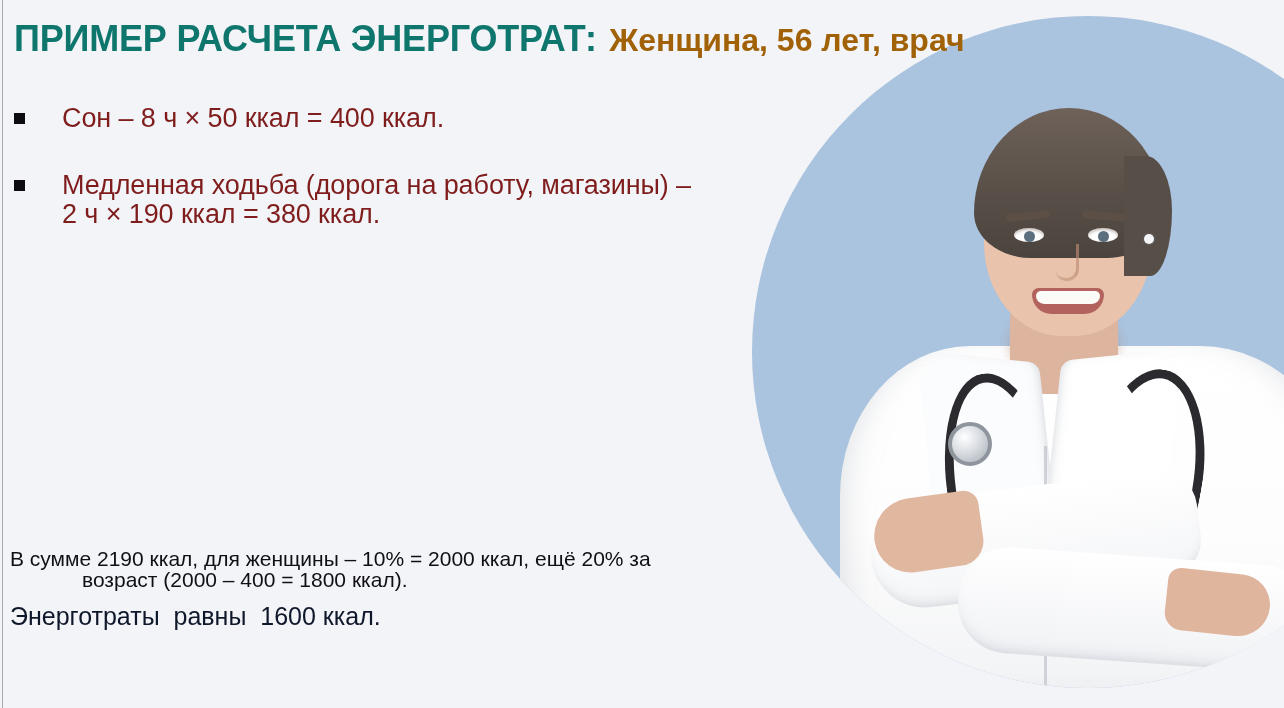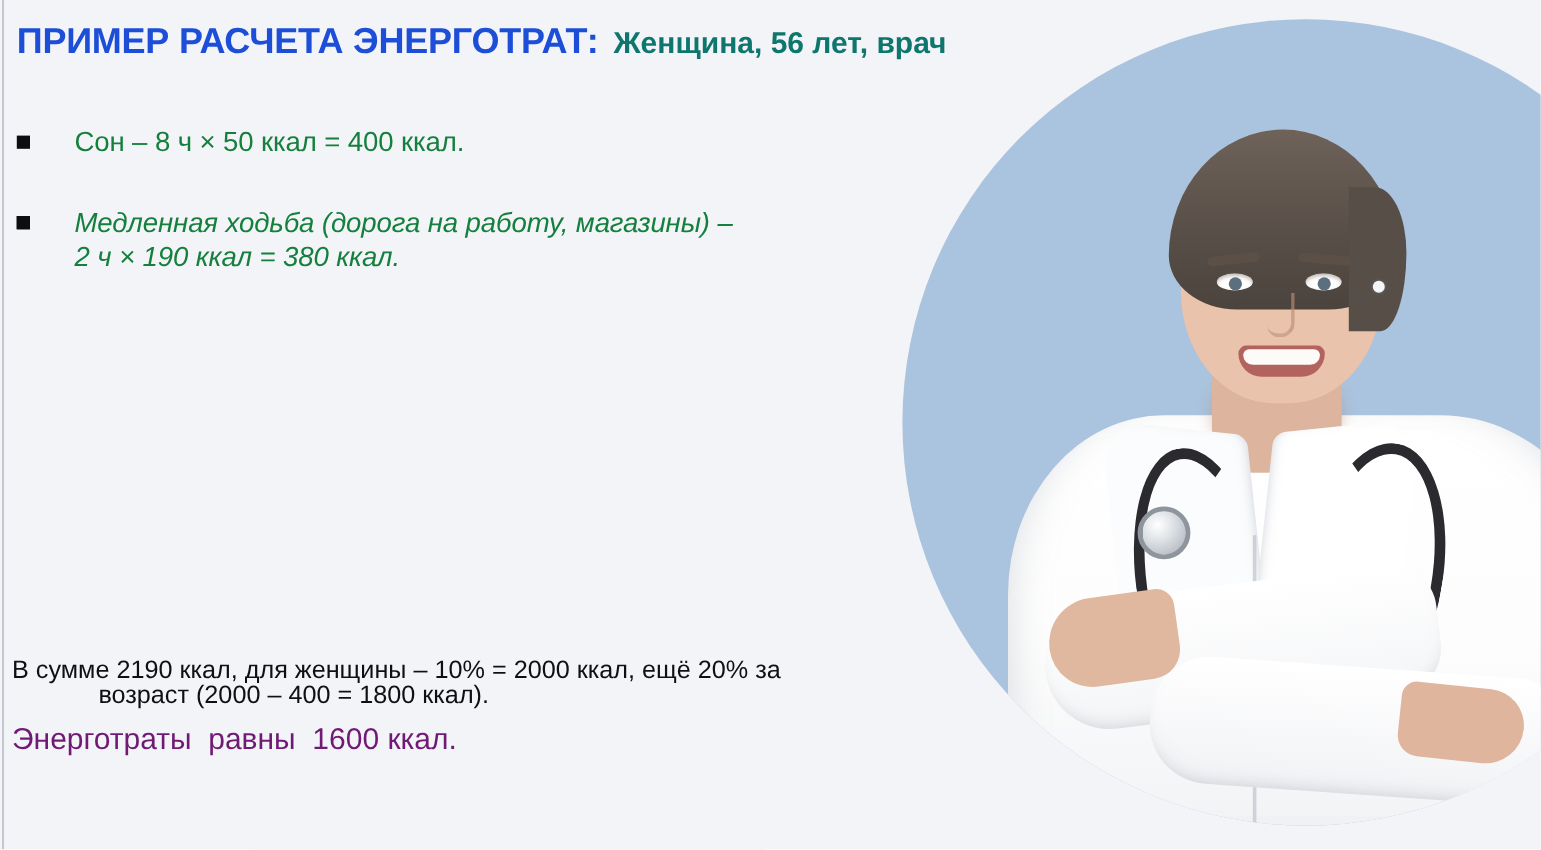--- a/index.html
+++ b/index.html
@@ -285,54 +285,54 @@
   
   .header {
     position: absolute;
     left: 14px;
     top: 18px;
     width: 830px;
     white-space: nowrap;
   }
   .title-main {
     display: inline;
-    color: #1d4ed8;
-    font-size: 30px;
+    color: #0f766e;
+    font-size: 36px;
     font-weight: bold;
     letter-spacing: -0.2px;
     transform: scaleX(.9);
   }
   .title-sub {
     display: inline;
-    color: #0f766e;
-    font-size: 25px;
+    color: #a16207;
+    font-size: 32px;
     font-weight: bold;
     margin-left: 8px;
   }
 
   
   .bullets {
     position: absolute;
     left: 14px;
     top: 104px;
     width: 730px;
     list-style: none;
     margin: 0;
     padding: 0;
   }
   .bullet-row {
     position: relative;
     padding-left: 48px;
     margin-bottom: 38px;
-    color: #15803d;
-    font-size: 23px;
+    color: #7f1d1d;
+    font-size: 27px;
     line-height: 29px;
     letter-spacing: -0.1px;
   }
-  .bullet-row:last-child { margin-bottom: 16px; font-style: italic; }
+  .bullet-row:last-child { margin-bottom: 16px; }
   .bullet-marker {
     position: absolute;
     left: 0;
     top: 9px;
     width: 11px;
     height: 11px;
     background: #0d0d11;
   }
 
   
@@ -349,21 +349,21 @@
   }
   .summary-indent-line {
     display: block;
     padding-left: 72px;
   }
   .total {
     position: absolute;
     left: 10px;
     top: 600px;
     width: 700px;
-    color: #701a75;
+    color: #0f172a;
     font-size: 25px;
     line-height: 32px;
     white-space: pre;
   }
 </style>
 </head>
 <body>
 
 <div class="slide">
 

